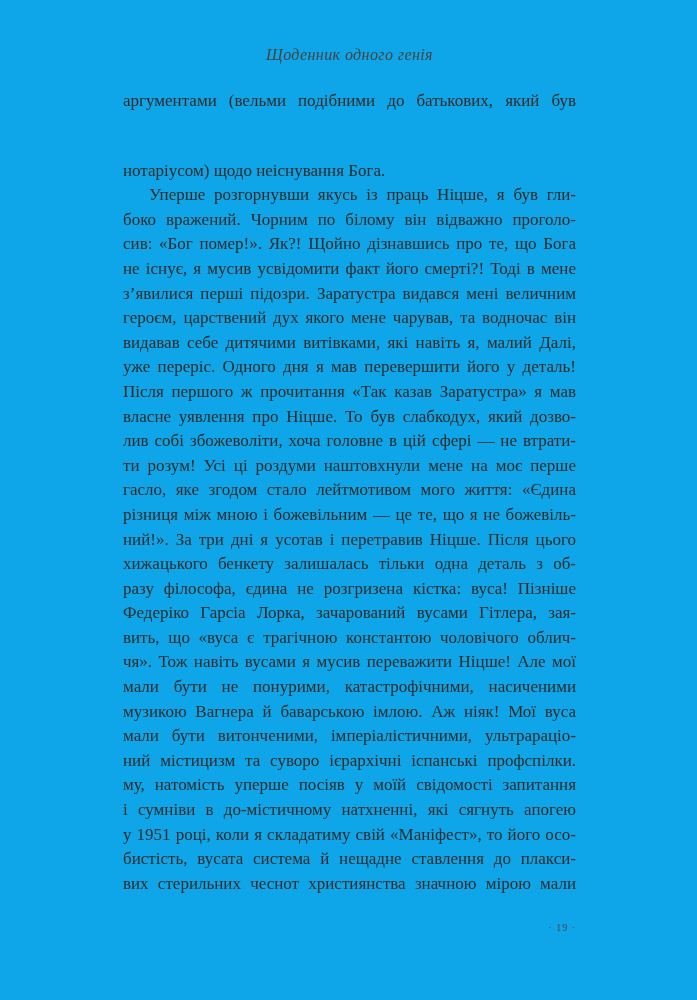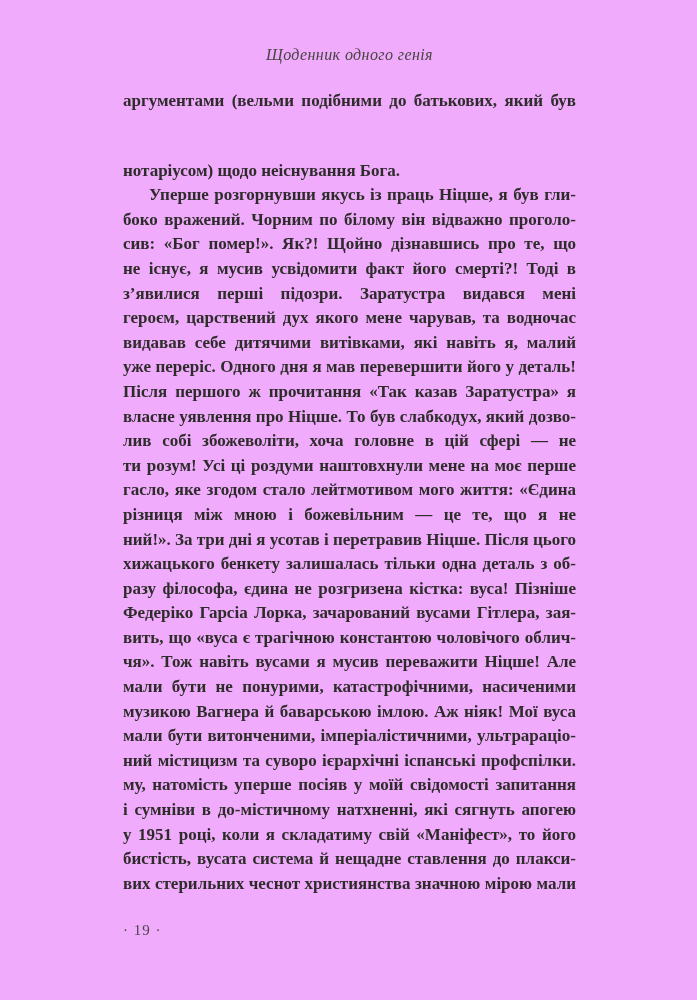--- a/index.html
+++ b/index.html
@@ -4,21 +4,21 @@
 <style>
   html, body { margin: 0; padding: 0; }
   body {
     width: 697px; height: 1000px;
     background: #f4f4f2;
     font-family: "Liberation Serif", "DejaVu Serif", serif;
   }
   .page {
     position: relative;
     width: 697px; height: 1000px;
-    background: #f0abfc;
+    background: #0ea5e9;
     color: #2e2c2a;
     overflow: hidden;
   }
   .running-head {
     position: absolute;
     top: 46px; left: 123px; width: 453px;
     text-align: center;
     font-style: italic;
     font-size: 16px;
     letter-spacing: 0.4px;
@@ -33,34 +33,33 @@
   }
   .line {
     display: block;
     height: 24.6px;
     text-align: justify;
     -moz-text-align-last: justify;
     text-align-last: justify;
     text-justify: inter-word;
     white-space: normal;
     overflow: hidden;
-    font-weight: bold;
   }
   .line.indent { text-indent: 26px; }
   .line.short-last {
     text-align: left;
     -moz-text-align-last: left;
     text-align-last: left;
     margin-top: 45px;
   }
   .folio {
     position: absolute;
     top: 922px; left: 123px; width: 453px;
-    text-align: left;
-    font-size: 15px;
+    text-align: right;
+    font-size: 10px;
     letter-spacing: 1px;
     color: #4a4845;
   }
 </style>
 </head>
 <body>
 
 <div class="page">
   <div class="running-head">Щоденник одного генія</div>
 

